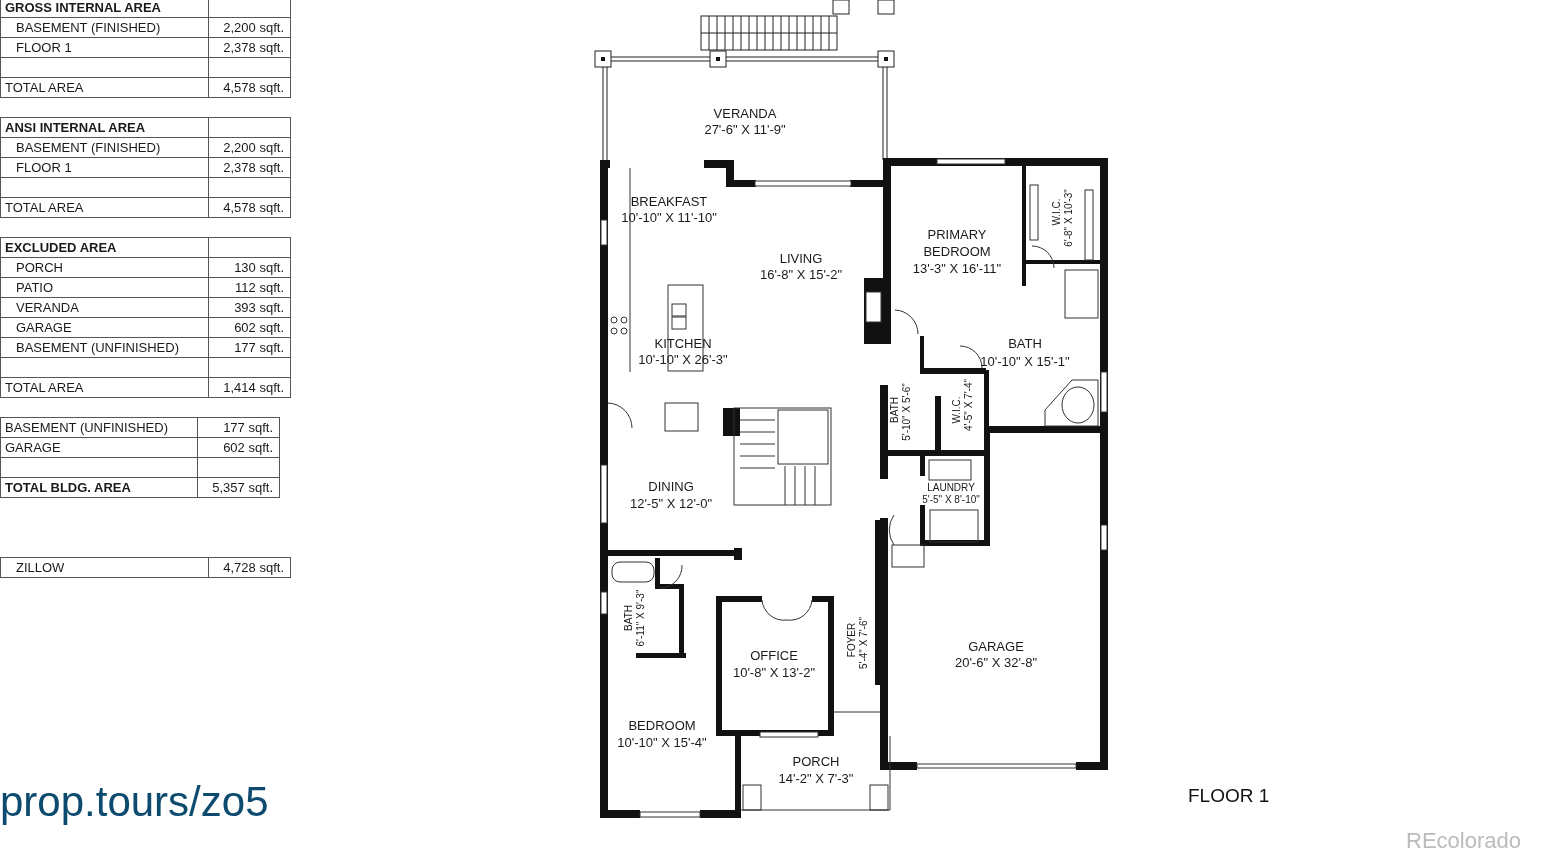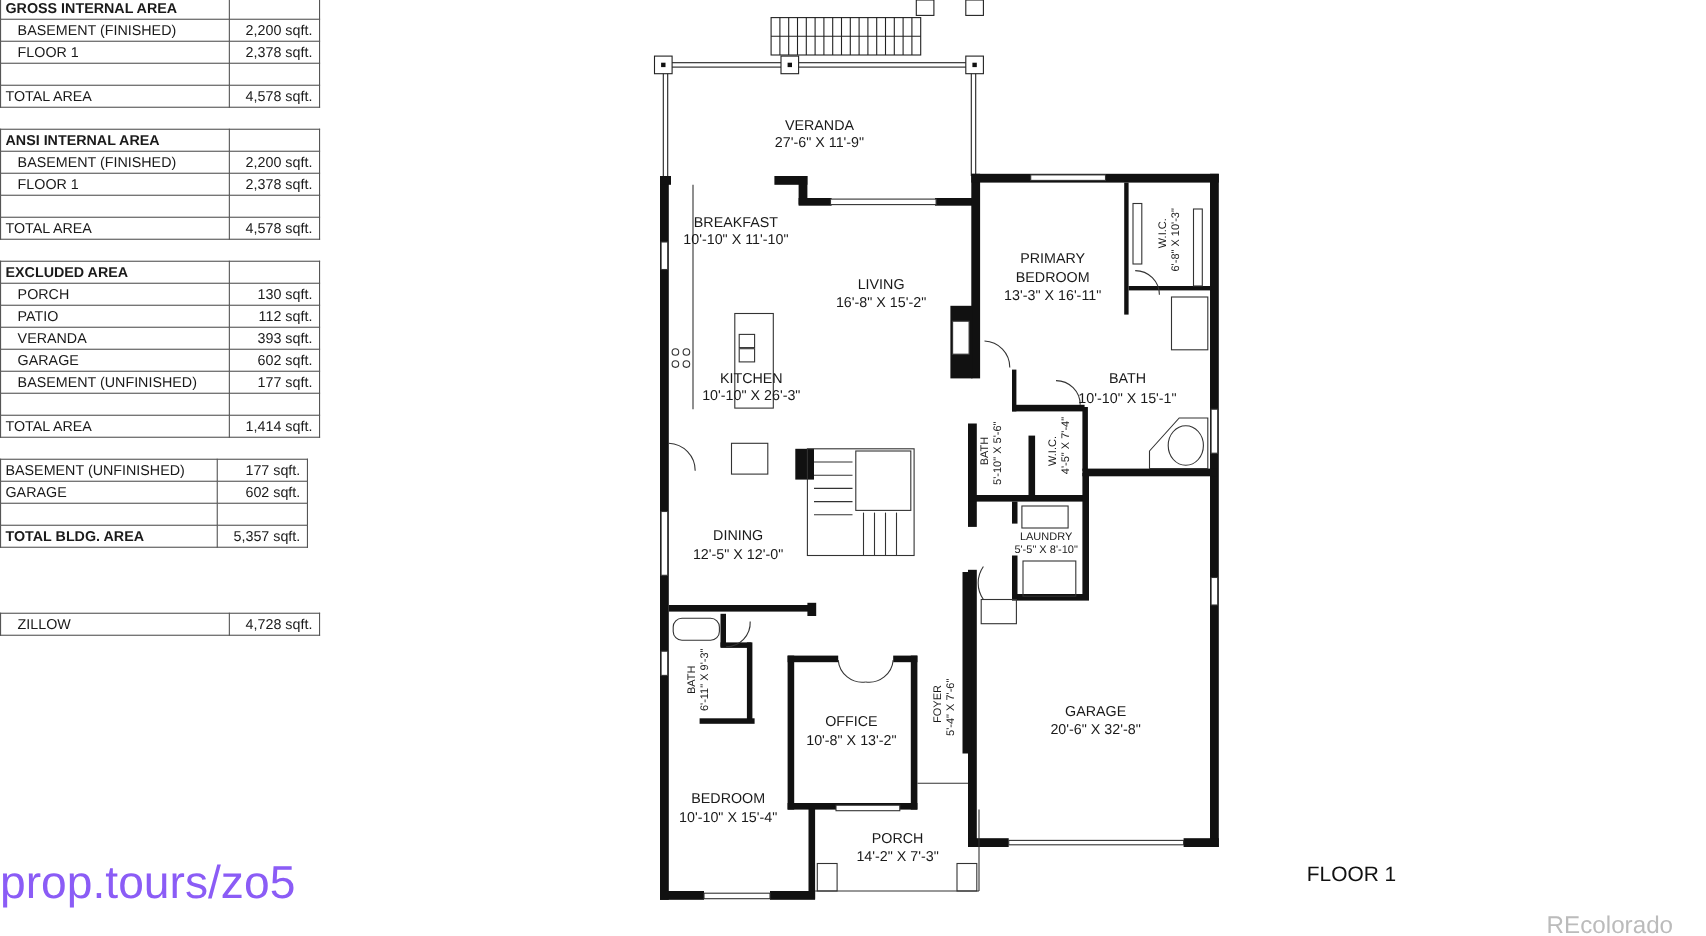--- a/index.html
+++ b/index.html
@@ -4,21 +4,21 @@
 <style>
   html, body { margin:0; padding:0; background:#ffffff; }
   body { width:1551px; height:851px; position:relative; overflow:hidden; font-family:"Liberation Sans", sans-serif; color:#1a1a1a; }
   .tbl { position:absolute; left:0; border-collapse:collapse; font-size:13px; }
   .tbl td { border:1px solid #555; height:19px; padding:0 4px; white-space:nowrap; }
   .tbl td.l { width:188px; }
   .tbl td.v { width:71px; text-align:right; padding-right:6px; }
   .tbl td.ind { padding-left:15px; }
   .tbl td.b { font-weight:bold; }
   .tbl tr.blank td { height:19px; }
-  .url { position:absolute; left:0; top:778px; font-size:42px; color:#8b5cf6; }
+  .url { position:absolute; left:0; top:778px; font-size:42px; color:#0c4a6e; }
   .floorlbl { position:absolute; left:1188px; top:785px; font-size:19px; color:#111; }
   .wm { position:absolute; left:1406px; top:828px; font-size:22px; color:#bbb; }
   svg.plan { position:absolute; left:0; top:0; }
   .rl { font-family:"Liberation Sans", sans-serif; font-size:13px; fill:#1a1a1a; text-anchor:middle; }
   .rls { font-family:"Liberation Sans", sans-serif; font-size:10px; fill:#1a1a1a; text-anchor:middle; }
 </style>
 </head>
 <body>
 
 <table class="tbl" style="top:-3px;">

